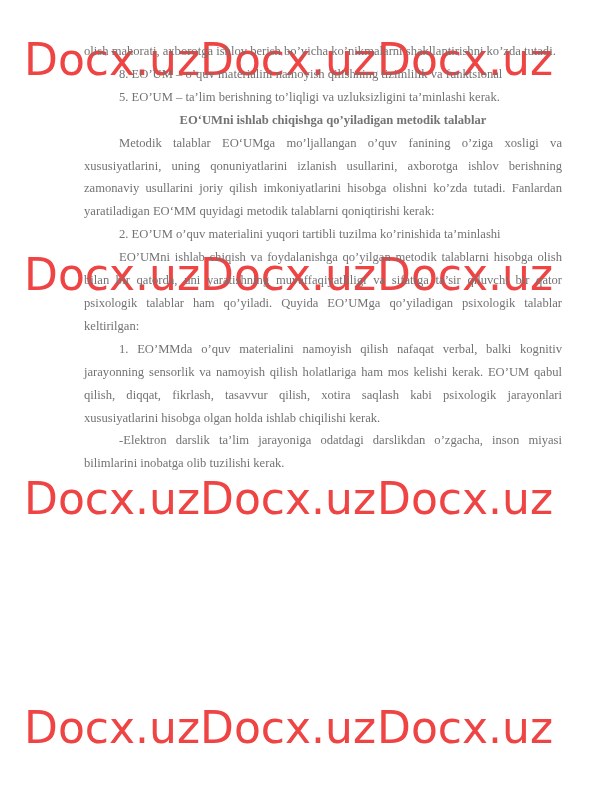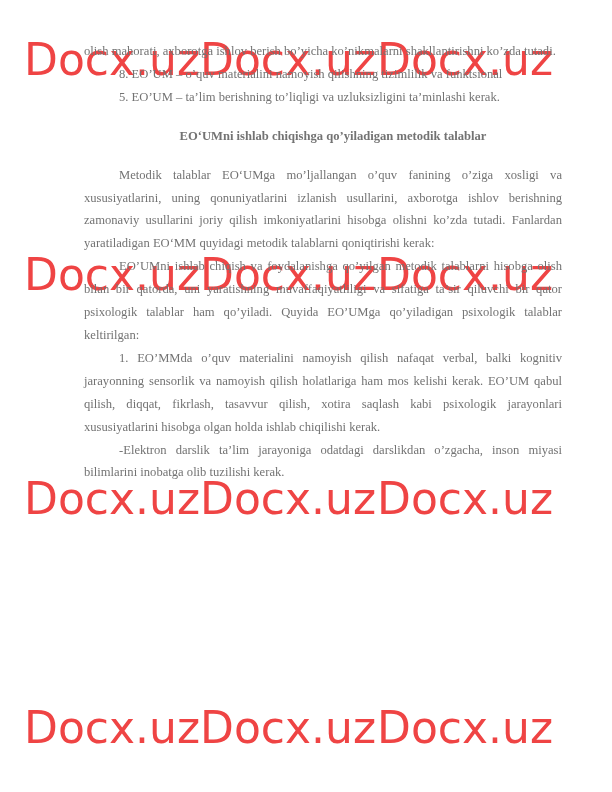--- a/index.html
+++ b/index.html
@@ -5,21 +5,21 @@
   html, body { margin: 0; padding: 0; background: #ffffff; }
   body { width: 612px; height: 792px; position: relative; overflow: hidden; }
   .watermark-layer { position: absolute; left: 0; top: 0; width: 612px; height: 792px; pointer-events: none; z-index: 0; }
   .wm { position: absolute; font-family: "DejaVu Sans", sans-serif; font-size: 44px; color: #ef4444; letter-spacing: 0px; white-space: nowrap; line-height: 1; }
   .page { position: absolute; left: 84px; top: 40px; width: 478px; z-index: 1;
     font-family: "Liberation Serif", serif; font-size: 12.6px; color: #737373; line-height: 22.9px; }
   .p { margin: 0; text-align: justify; }
   .ind { text-indent: 35px; }
   .left { text-align: left; }
   .just-last { text-align: justify; text-align-last: justify; }
-  .heading { text-align: center; font-weight: bold; margin: 16px; padding-left: 20px; }
+  .heading { text-align: center; font-weight: bold; margin: 0; padding-left: 20px; }
 </style>
 </head>
 <body>
 
 <div class="watermark-layer">
   <div class="wm" style="top:38px;left:24px">Docx.uz</div>
   <div class="wm" style="top:38px;left:200px">Docx.uz</div>
   <div class="wm" style="top:38px;left:377px">Docx.uz</div>
   <div class="wm" style="top:253px;left:24px">Docx.uz</div>
   <div class="wm" style="top:253px;left:200px">Docx.uz</div>
@@ -31,17 +31,18 @@
   <div class="wm" style="top:706px;left:200px">Docx.uz</div>
   <div class="wm" style="top:706px;left:377px">Docx.uz</div>
 </div>
 
 <div class="page">
   <p class="p">olish mahorati, axborotga ishlov berish bo’yicha ko’nikmalarni shakllantirishni ko’zda tutadi.</p>
   <p class="p ind left">8. EO’UM – o’quv materialini namoyish qilishning tizimlilik va funktsional</p>
   <p class="p ind left">5. EO’UM – ta’lim berishning to’liqligi va uzluksizligini ta’minlashi kerak.</p>
   <p class="heading">EO‘UMni ishlab chiqishga qo’yiladigan metodik talablar</p>
   <p class="p ind">Metodik talablar EO‘UMga mo’ljallangan  o’quv fanining o’ziga xosligi va xususiyatlarini, uning qonuniyatlarini izlanish usullarini, axborotga ishlov berishning zamonaviy usullarini joriy qilish imkoniyatlarini hisobga olishni ko’zda tutadi. Fanlardan yaratiladigan EO‘MM quyidagi  metodik talablarni qoniqtirishi kerak:</p>
+  <p class="p ind left">2. EO’UM o’quv materialini yuqori tartibli tuzilma ko’rinishida ta’minlashi</p>
   <p class="p ind">EO’UMni ishlab chiqish va foydalanishga qo’yilgan metodik talablarni hisobga olish bilan bir qatorda, uni yaratishning muvaffaqiyatliligi va sifatiga ta’sir qiluvchi bir qator psixologik talablar ham qo’yiladi. Quyida EO’UMga qo’yiladigan psixologik talablar keltirilgan:</p>
   <p class="p ind">1. EO’MMda o’quv materialini namoyish qilish nafaqat verbal, balki kognitiv jarayonning sensorlik va namoyish qilish holatlariga ham  mos kelishi kerak. EO’UM qabul qilish, diqqat, fikrlash, tasavvur qilish, xotira saqlash kabi psixologik jarayonlari xususiyatlarini hisobga olgan holda ishlab chiqilishi kerak.</p>
   <p class="p ind just-last">-Elektron darslik ta’lim jarayoniga odatdagi darslikdan o’zgacha, inson miyasi</p>
   <p class="p left">bilimlarini inobatga olib tuzilishi kerak.</p>
 </div>
 
 </body></html>

